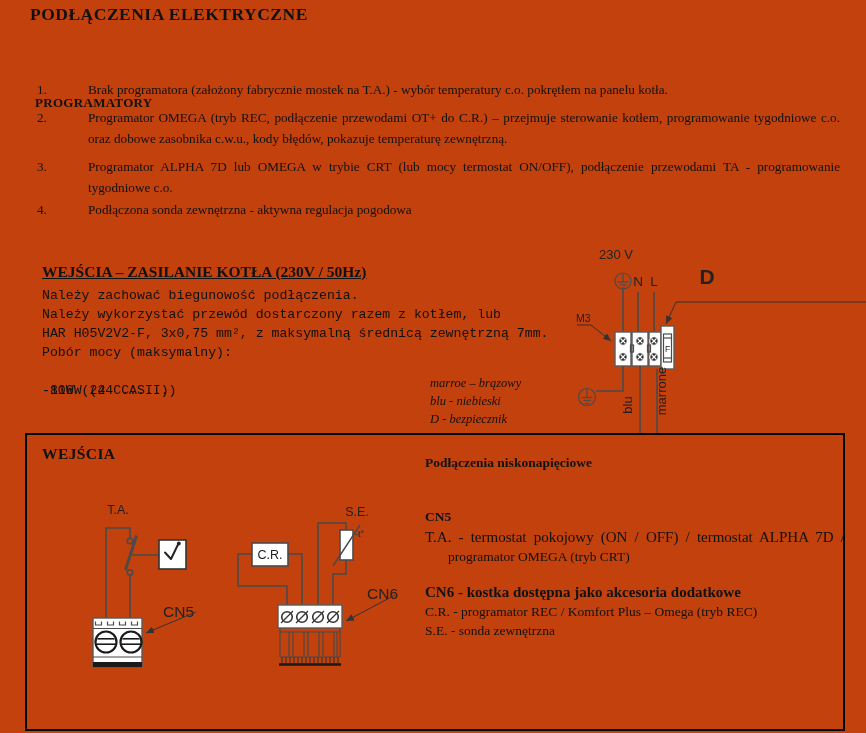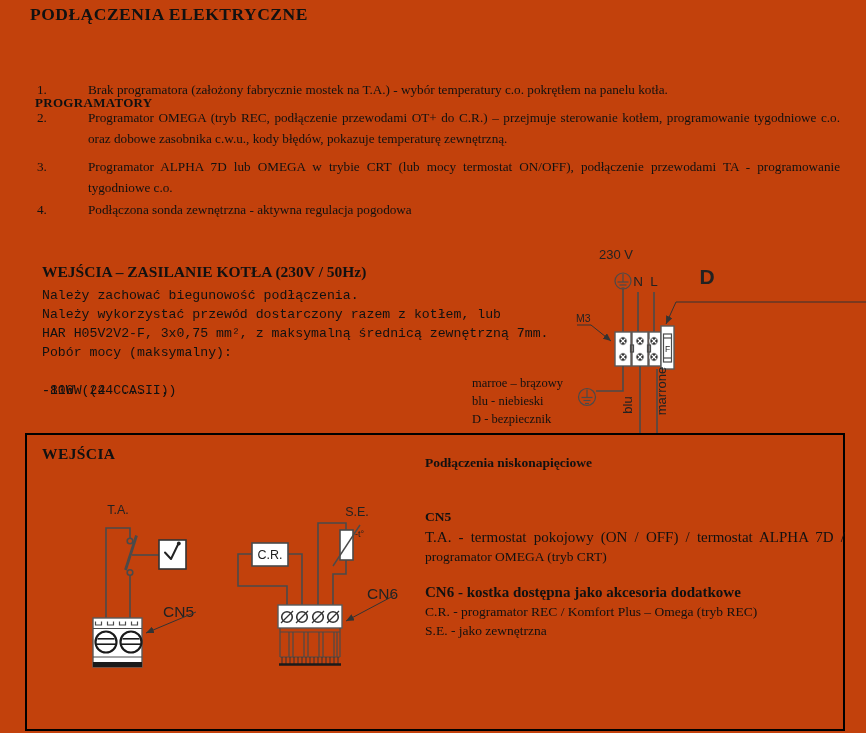--- a/index.html
+++ b/index.html
@@ -7,32 +7,32 @@
     position:relative;width:866px;height:733px;background:#c2410c;
     font-family:"Liberation Serif", serif;color:#111;overflow:hidden;
   }
   .abs{position:absolute;}
   .doc-title{left:30px;top:4px;font-size:17.5px;font-weight:bold;letter-spacing:.5px;}
   .sec-h{left:35px;top:51px;font-size:13px;font-weight:bold;letter-spacing:.3px;margin-top:44px;}
   .list-item{left:37px;width:803px;font-size:13.2px;line-height:21px;}
   .list-item .num{position:absolute;left:0;top:0;}
   .list-item .txt{margin-left:51px;}
   .just .txt{text-align:justify;}
-  .zas-h{left:42px;top:263px;font-size:15.5px;font-weight:bold;}
+  .zas-h{left:42px;top:263px;font-size:15.5px;font-weight:bold;text-decoration:underline;}
   .zas-line{left:42px;font-size:13.2px;font-family:Liberation Mono, monospace;}
-  .legend{left:472px;top:374px;font-size:12.5px;line-height:18px;}
+  .legend{left:430px;top:374px;font-size:12.5px;font-style:italic;line-height:18px;}
   .box{
     left:25px;top:433px;width:820px;height:298px;border:2px solid #000;
     box-sizing:border-box;position:absolute;
   }
   .box-h{left:15px;top:10px;font-size:15.5px;font-weight:bold;letter-spacing:.4px;}
   .lv-h{left:398px;top:20px;font-size:13.5px;font-weight:bold;}
   .cn5-h{left:398px;top:74px;font-size:13.5px;font-weight:bold;}
   .cn5-l1{left:398px;top:94px;width:420px;font-size:15px;text-align:justify;text-align-last:justify;}
-  .cn5-l2{left:398px;top:114px;font-size:13.5px;}
+  .cn5-l2{left:421px;top:114px;font-size:13.5px;}
   .cn6-h{left:398px;top:149px;font-size:15px;font-weight:bold;}
   .cn6-cr{left:398px;top:169px;font-size:13.5px;}
   .cn6-se{left:398px;top:188px;font-size:13.5px;}
   svg text{font-family:"Liberation Sans", sans-serif;fill:#222;}
   svg .wire{stroke:#4a4a4a;stroke-width:1.6;fill:none;}
   svg .thin{stroke:#4a4a4a;stroke-width:1.2;fill:none;}
   svg .lead{stroke:#333;stroke-width:1;fill:none;}
   svg .blk{stroke:#5a5a5a;stroke-width:1.4;fill:#fff;}
 </style>
 </head>
@@ -155,21 +155,21 @@
   </svg>
 
   <div class="box">
     <div class="abs box-h">WEJŚCIA</div>
     <div class="abs lv-h">Podłączenia niskonapięciowe</div>
     <div class="abs cn5-h">CN5</div>
     <div class="abs cn5-l1">T.A. - termostat pokojowy (ON / OFF) / termostat ALPHA 7D /</div>
     <div class="abs cn5-l2">programator OMEGA (tryb CRT)</div>
     <div class="abs cn6-h">CN6 - kostka dostępna jako akcesoria dodatkowe</div>
     <div class="abs cn6-cr">C.R. - programator REC / Komfort Plus – Omega (tryb REC)</div>
-    <div class="abs cn6-se">S.E. - jako zewnętrzna</div>
+    <div class="abs cn6-se">S.E. - sonda zewnętrzna</div>
 
     <svg class="abs" style="left:-2px;top:-2px" width="420" height="298" viewBox="0 0 420 298">
       <defs>
         <marker id="arr2" orient="auto" markerWidth="9" markerHeight="7" refX="8" refY="3.5">
           <path d="M0,0 L8,3.5 L0,7 z" fill="#333"></path>
         </marker>
       </defs>
 
       <text x="93" y="81" font-size="12.5" text-anchor="middle">T.A.</text>
       <g>

